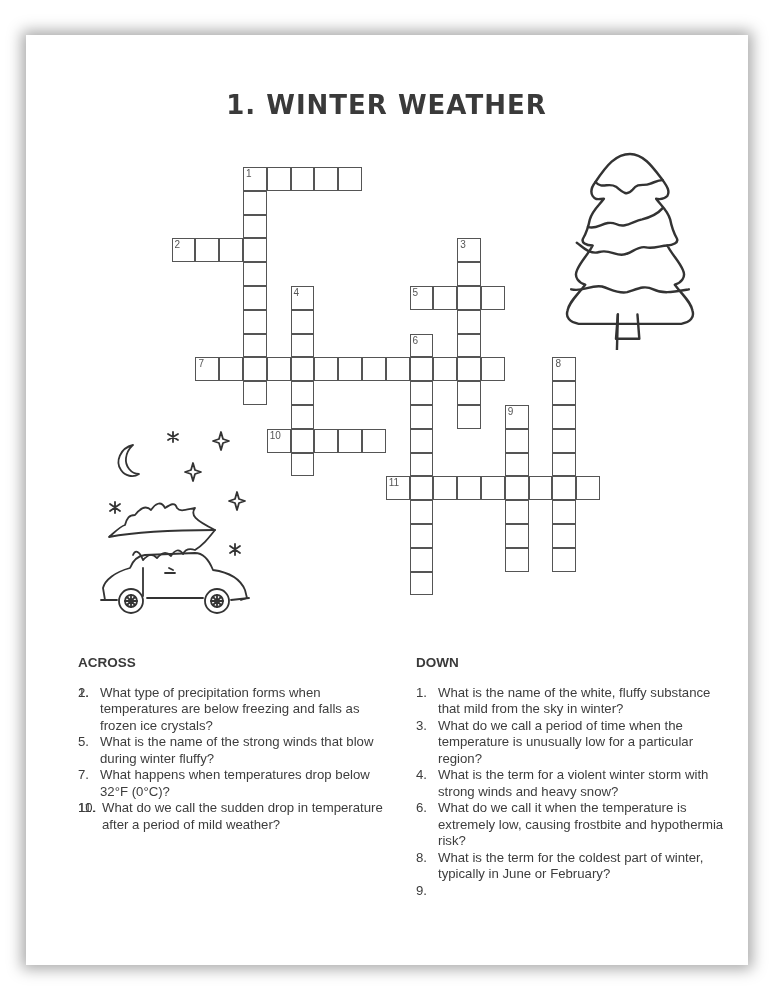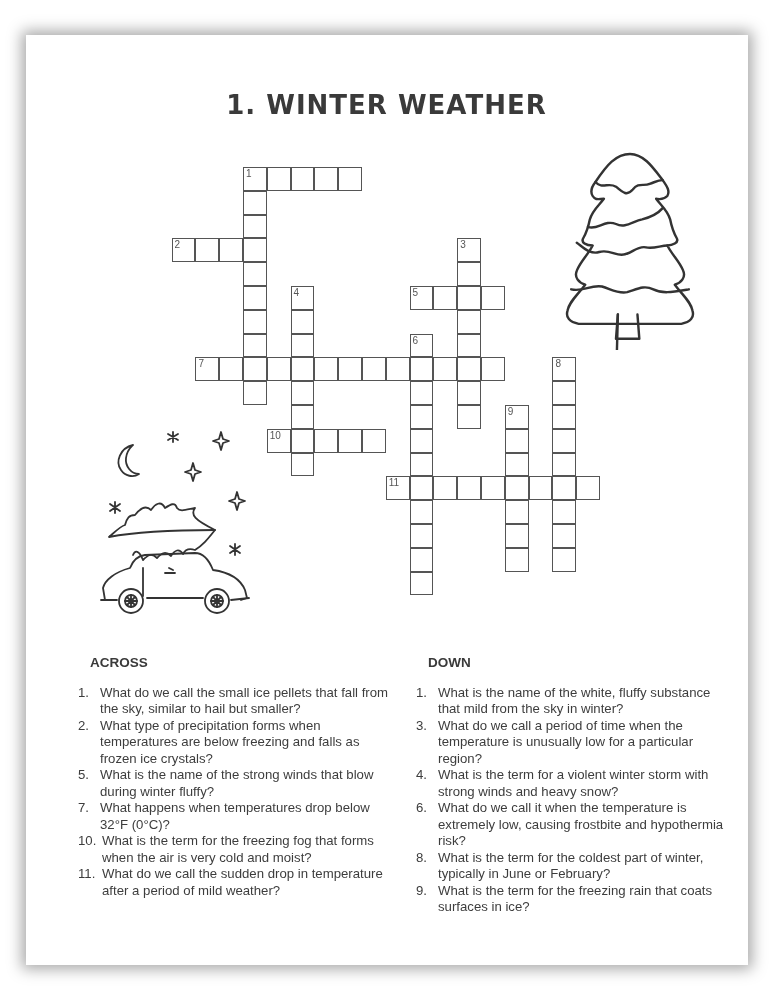--- a/index.html
+++ b/index.html
@@ -24,21 +24,21 @@
     border: 1.4px solid #555; background: #fff;
   }
   .cell .num {
     position: absolute; left: 2px; top: 0px; font-size: 10px; color: #555;
     font-family: "Liberation Sans", sans-serif;
   }
   .clues {
     position: absolute; top: 655px; width: 315px; color: #3d3d3d;
     font-size: 13.2px; line-height: 16.5px;
   }
-  .clues h3 { margin: 0 0 13px 12px; font-size: 13.5px; font-weight: bold; color: #3a3a3a; }
+  .clues h3 { margin: 0 0 13px 0; font-size: 13.5px; font-weight: bold; color: #3a3a3a; }
   .clues ol { list-style: none; margin: 0; padding: 0; }
   .clues li { position: relative; padding-left: 22px; margin: 0; }
   .clues li .n { position: absolute; left: 0; top: 0; }
   .clues li.two .n { left: 0; }
   .clues li.two { padding-left: 24px; }
   .illus { position: absolute; }
 </style>
 </head>
 <body>
 
@@ -189,31 +189,31 @@
   <path d="M30,181 L42,181 M36,175 L36,187 M32,177 L40,185 M40,177 L32,185"></path>
   <circle cx="122" cy="181" r="12"></circle>
   <circle cx="122" cy="181" r="6"></circle>
   <path d="M116,181 L128,181 M122,175 L122,187 M118,177 L126,185 M126,177 L118,185"></path>
   <path d="M6,180 L22,180 M136,180 L154,178"></path>
 </svg>
 
 <div class="clues" style="left:78px">
   <h3>ACROSS</h3>
   <ol id="across-list">
-      <li><span class="n">1.</span><span>What do we call the small ice pellets that fall from the sky, similar to hail but smaller?</span></li>
+      <li><span class="n">1.</span></li>
       <li><span class="n">2.</span><span>What type of precipitation forms when temperatures are below freezing and falls as frozen ice crystals?</span></li>
       <li><span class="n">5.</span><span>What is the name of the strong winds that blow during winter fluffy?</span></li>
       <li><span class="n">7.</span><span>What happens when temperatures drop below 32°F (0°C)?</span></li>
-      <li class="two"><span class="n">10.</span><span>What is the term for the freezing fog that forms when the air is very cold and moist?</span></li>
+      <li class="two"><span class="n">10.</span></li>
       <li class="two"><span class="n">11.</span><span>What do we call the sudden drop in temperature after a period of mild weather?</span></li>
     </ol>
 </div>
 <div class="clues" style="left:416px">
   <h3>DOWN</h3>
   <ol id="down-list">
       <li><span class="n">1.</span><span>What is the name of the white, fluffy substance that mild from the sky in winter?</span></li>
       <li><span class="n">3.</span><span>What do we call a period of time when the temperature is unusually low for a particular region?</span></li>
       <li><span class="n">4.</span><span>What is the term for a violent winter storm with strong winds and heavy snow?</span></li>
       <li><span class="n">6.</span><span>What do we call it when the temperature is extremely low, causing frostbite and hypothermia risk?</span></li>
       <li><span class="n">8.</span><span>What is the term for the coldest part of winter, typically in June or February?</span></li>
-      <li><span class="n">9.</span><span>What is the term for the freezing rain that coats surfaces in ice?</span></li>
+      <li><span class="n">9.</span></li>
     </ol>
 </div>
 
 </body></html>

